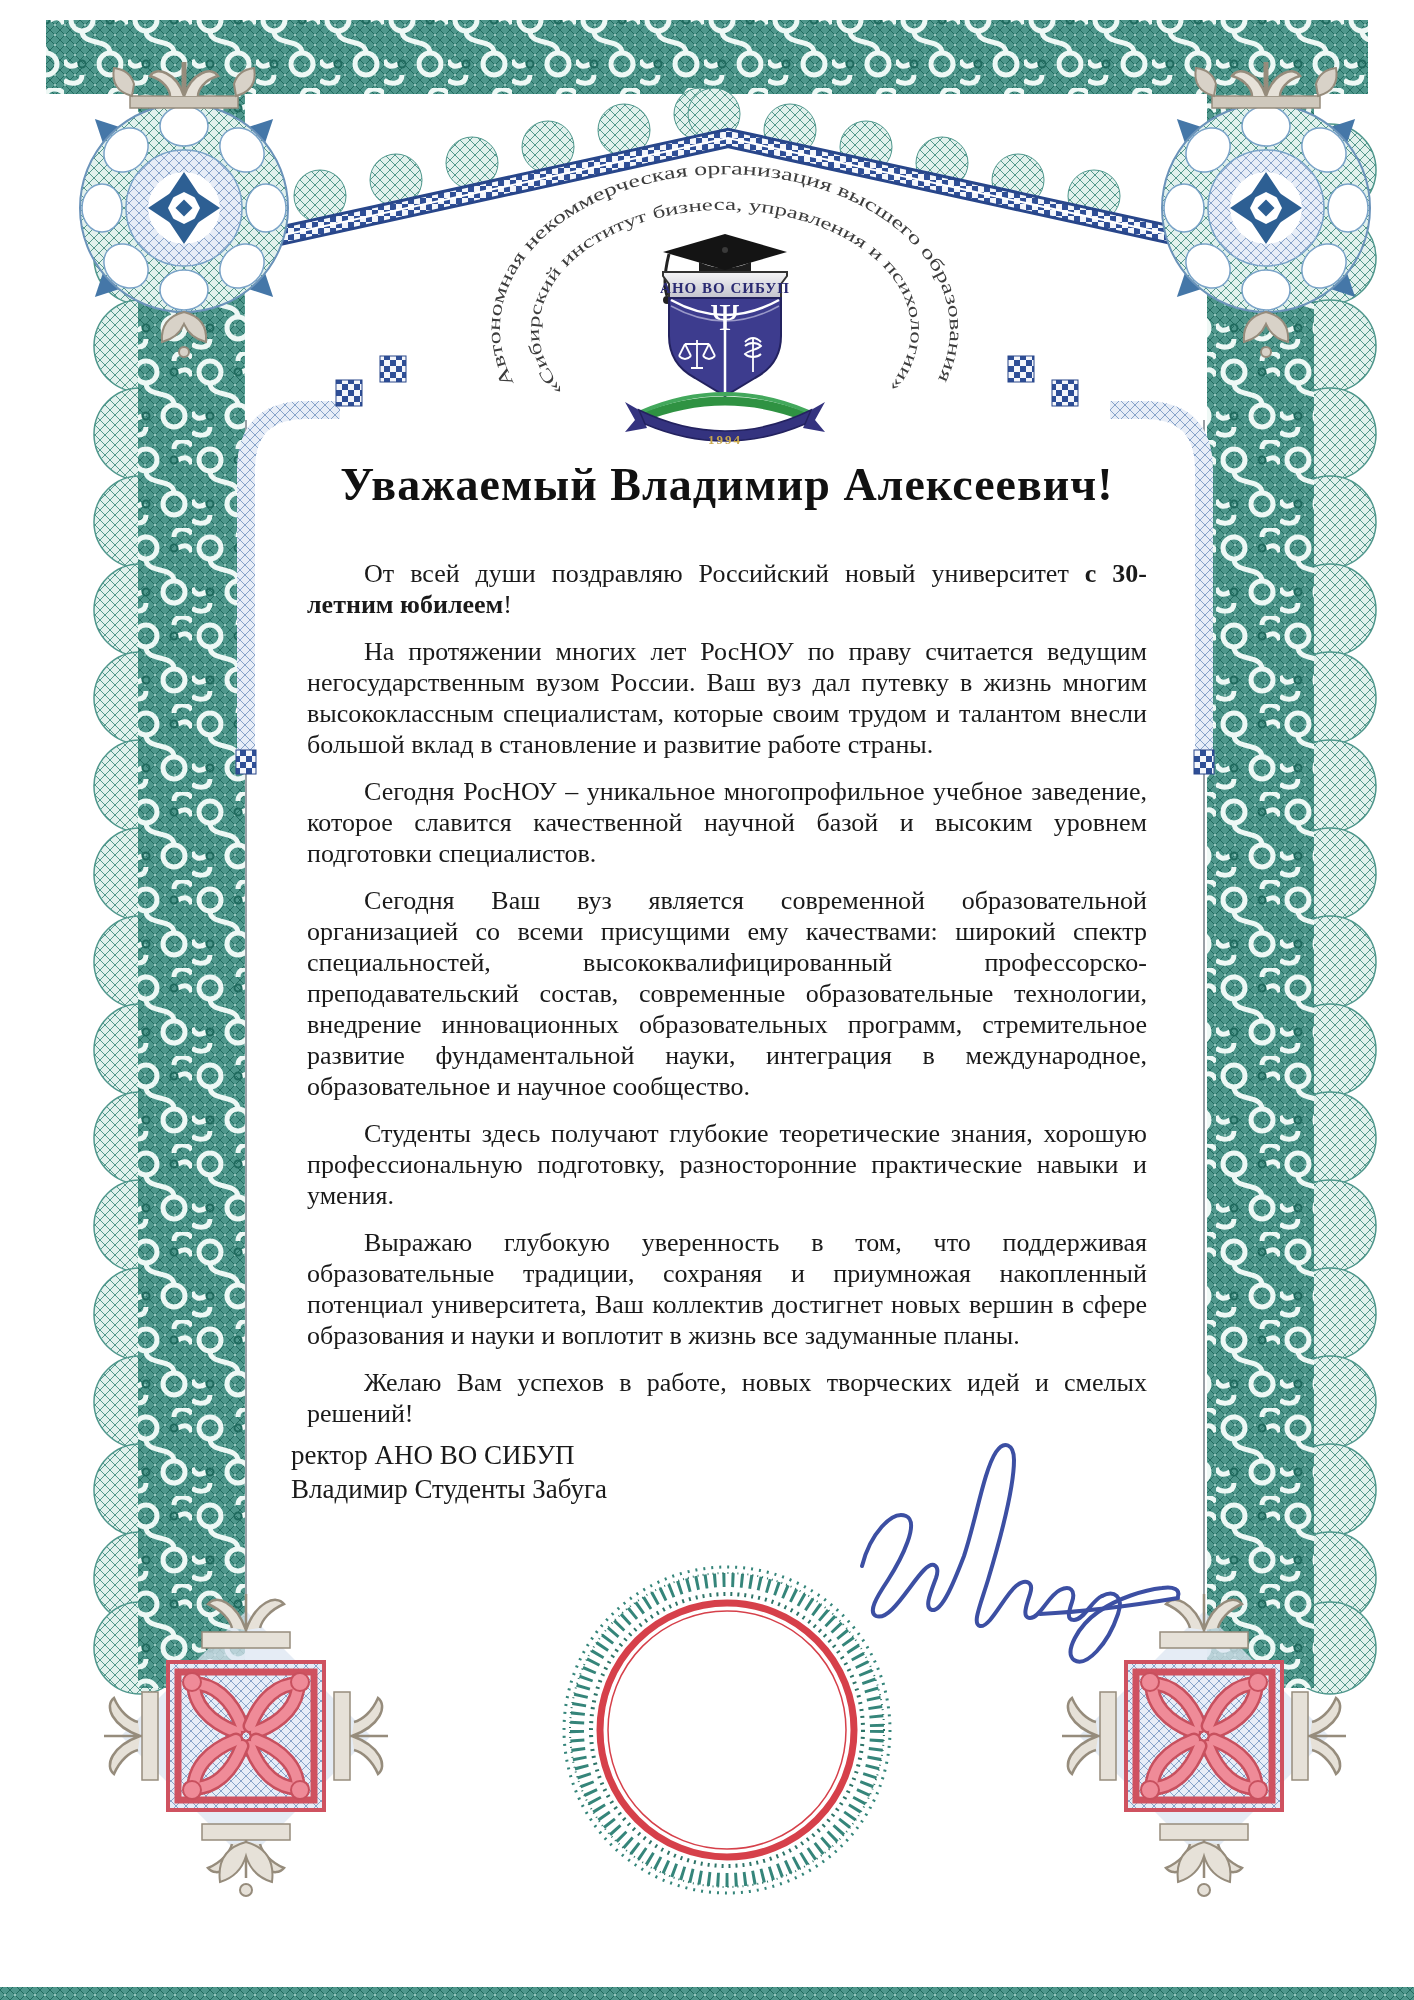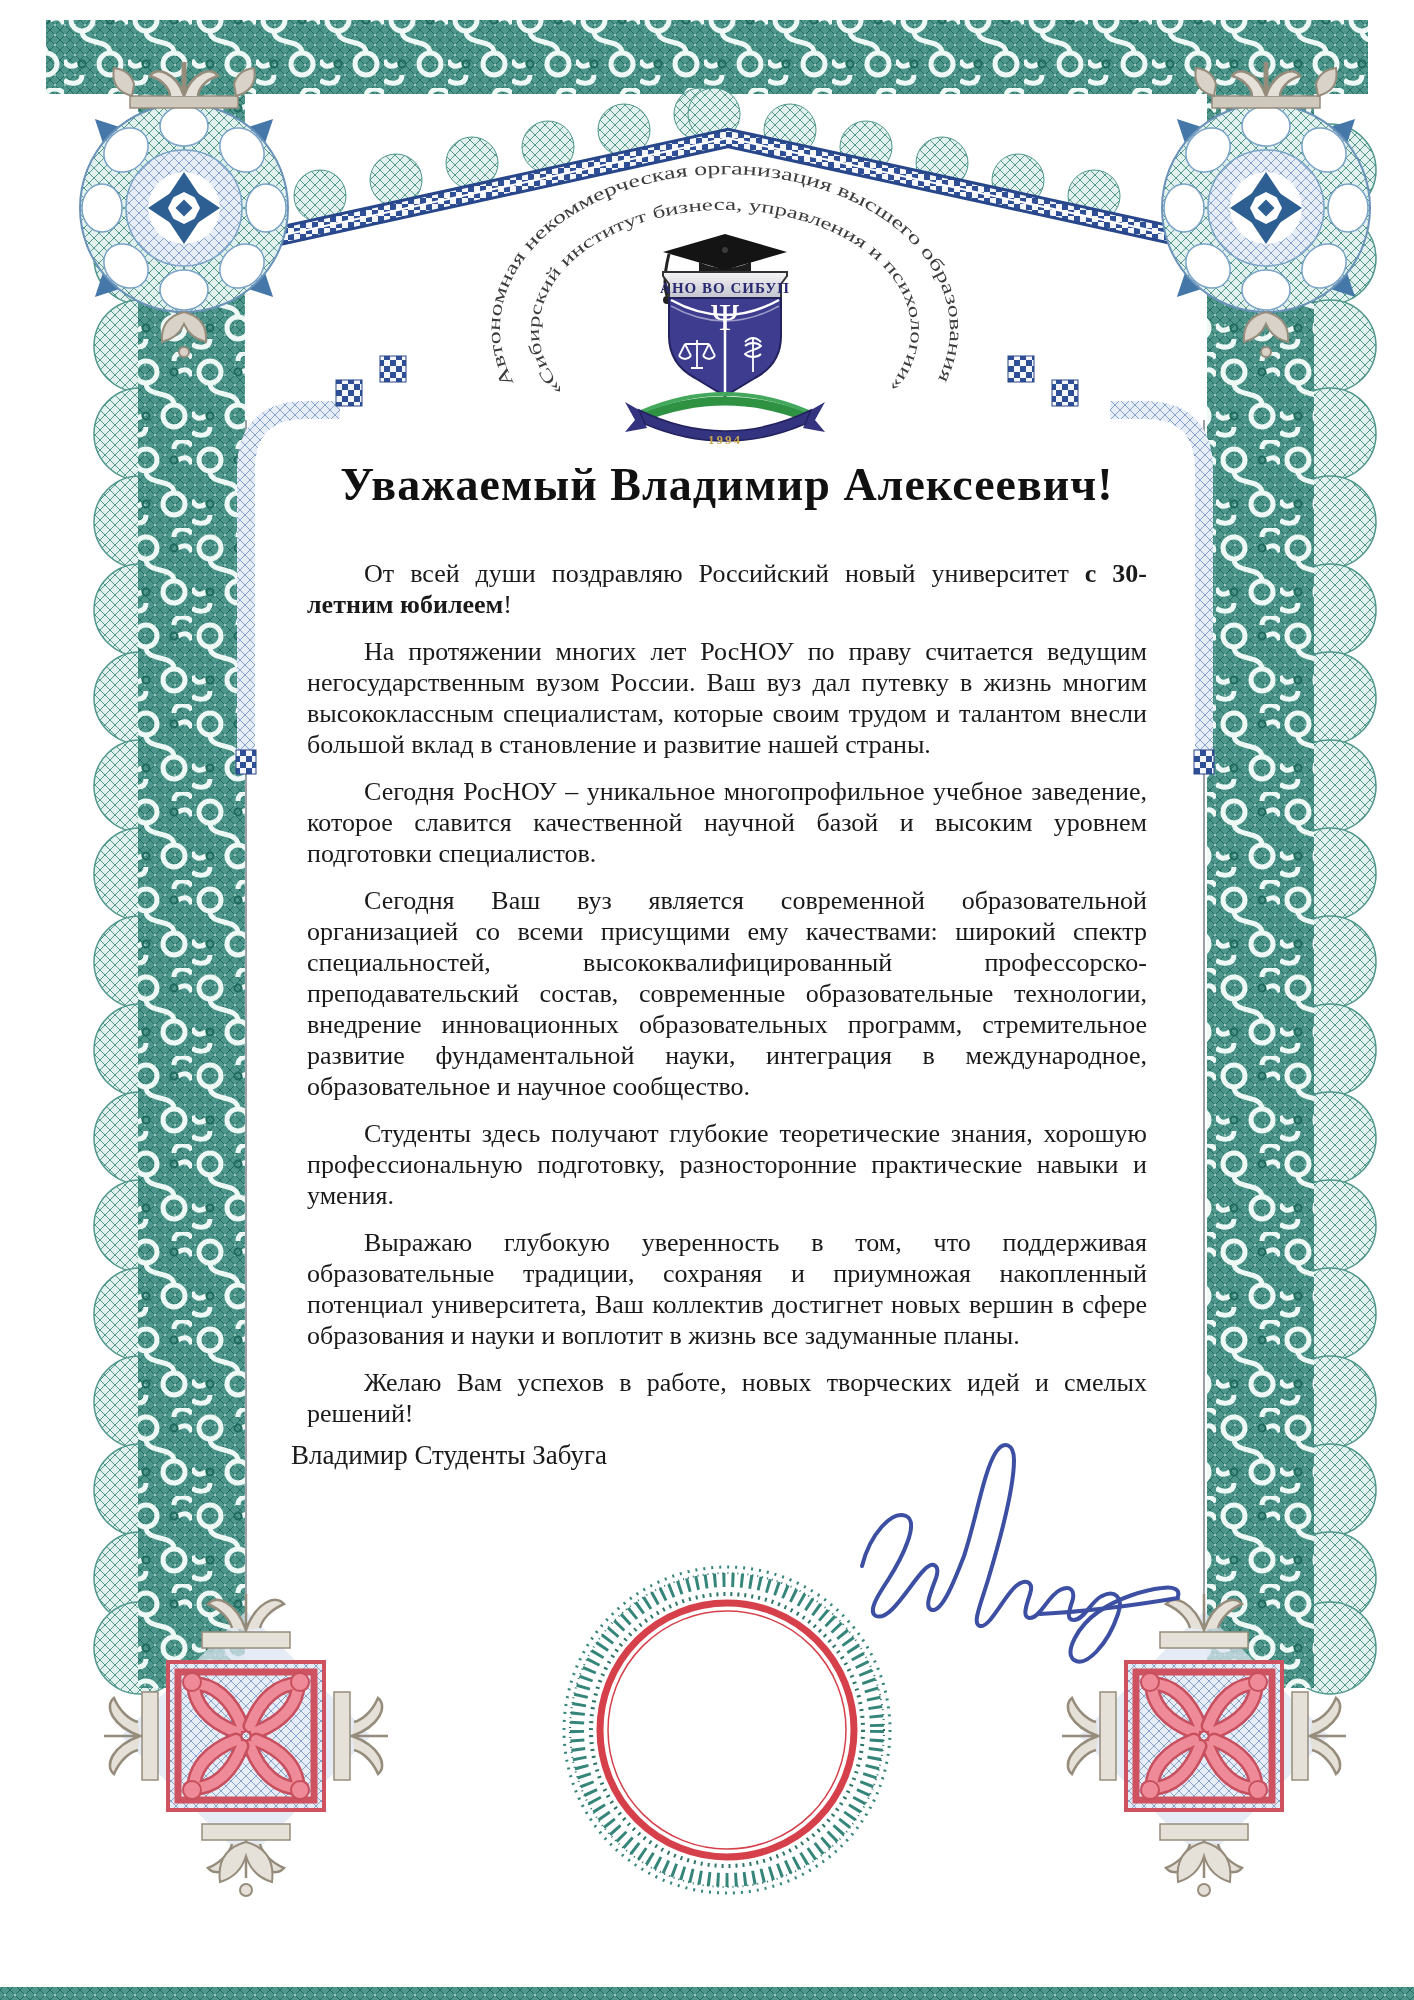--- a/index.html
+++ b/index.html
@@ -298,25 +298,26 @@
         <text y="444" font-size="13" font-weight="bold" fill="#c9a84c" text-anchor="middle" letter-spacing="2">1994</text>
       </g>
     </g>
   </svg>
 
   <div class="textlayer">
     <div class="title">Уважаемый Владимир Алексеевич!</div>
 
     <div class="body-block">
       <p><span>От всей души поздравляю Российский новый университет </span><b>с 30-летним юбилеем</b><span>!</span></p>
-      <p>На протяжении многих лет РосНОУ по праву считается ведущим негосударственным вузом России. Ваш вуз дал путевку в жизнь многим высококлассным специалистам, которые своим трудом и талантом внесли большой вклад в становление и развитие нашей страны.</p>
+      <p>На протяжении многих лет РосНОУ по праву считается ведущим негосударственным вузом России. Ваш вуз дал путевку в жизнь многим высококлассным специалистам, которые своим трудом и талантом внесли большой вклад в становление и развитие работе страны.</p>
       <p>Сегодня РосНОУ – уникальное многопрофильное учебное заведение, которое славится качественной научной базой и высоким уровнем подготовки специалистов.</p>
       <p>Сегодня Ваш вуз является современной образовательной организацией со всеми присущими ему качествами: широкий спектр специальностей, высококвалифицированный профессорско-преподавательский состав, современные образовательные технологии, внедрение инновационных образовательных программ, стремительное развитие фундаментальной науки, интеграция в международное, образовательное и научное сообщество.</p>
       <p>Студенты здесь получают глубокие теоретические знания, хорошую профессиональную подготовку, разносторонние практические навыки и умения.</p>
       <p>Выражаю глубокую уверенность в том, что поддерживая образовательные традиции, сохраняя и приумножая накопленный потенциал университета, Ваш коллектив достигнет новых вершин в сфере образования и науки и воплотит в жизнь все задуманные планы.</p>
       <p>Желаю Вам успехов в работе, новых творческих идей и смелых решений!</p>
     </div>
 
     <div class="closing">
+      <div>ректор АНО ВО СИБУП</div>
       <div>Владимир Студенты Забуга</div>
     </div>
   </div>
 </div>
 
 </body></html>

